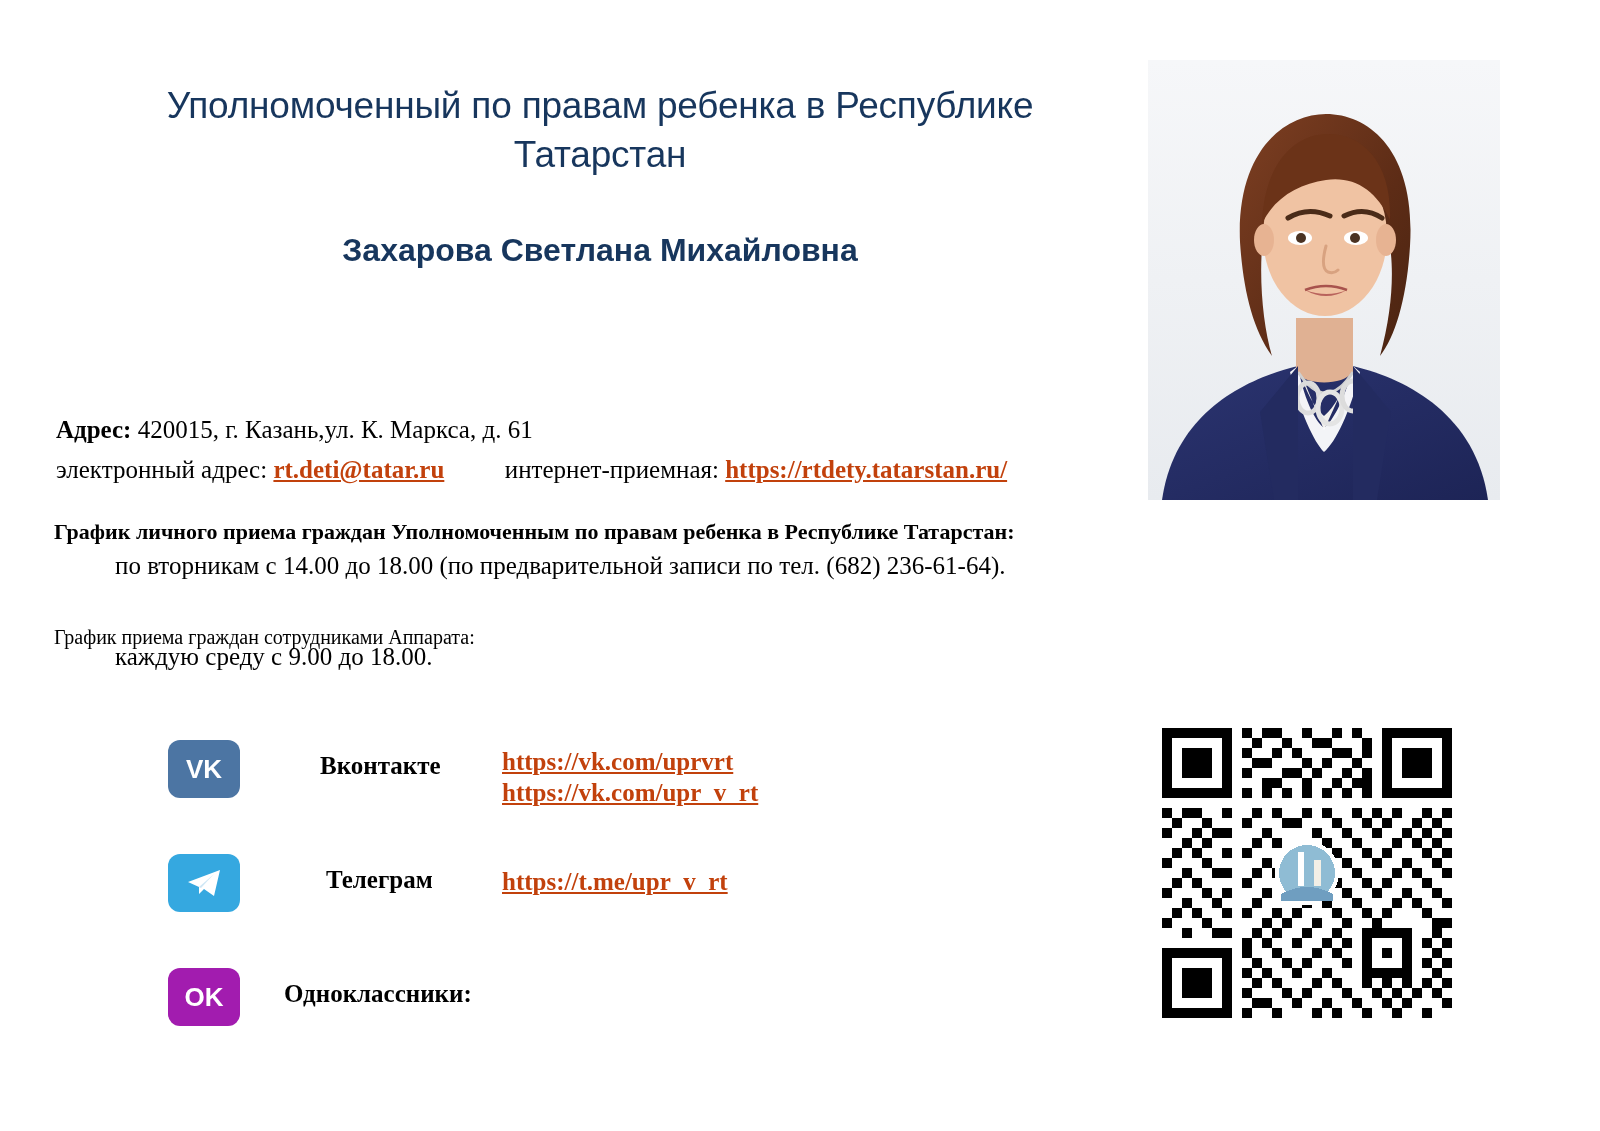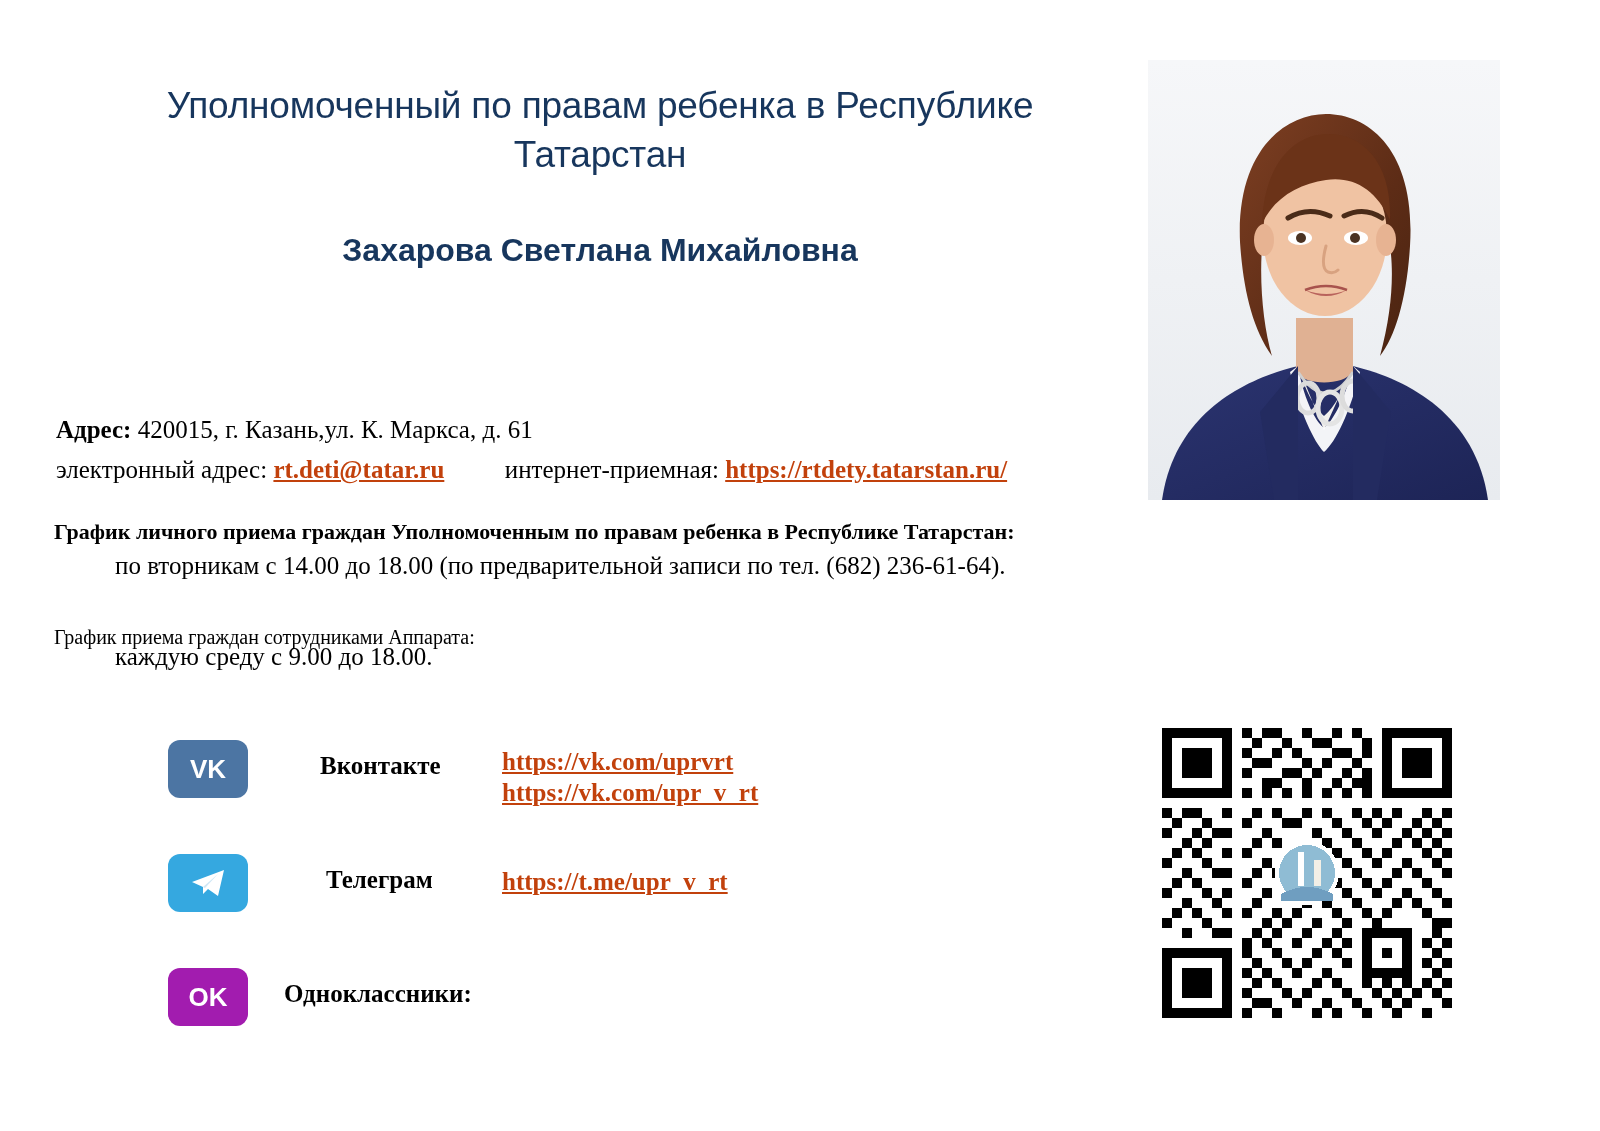--- a/index.html
+++ b/index.html
@@ -119,21 +119,21 @@
   }
   .social-row {
     position: relative;
     height: 58px;
     margin-bottom: 56px;
   }
   .social-icon {
     position: absolute;
     left: 0;
     top: 0;
-    width: 80px;
+    width: 72px;
     height: 58px;
     border-radius: 12px;
     display: flex;
     align-items: center;
     justify-content: center;
     font-family: "Liberation Sans", sans-serif;
     font-weight: bold;
     color: #ffffff;
     font-size: 26px;
   }

